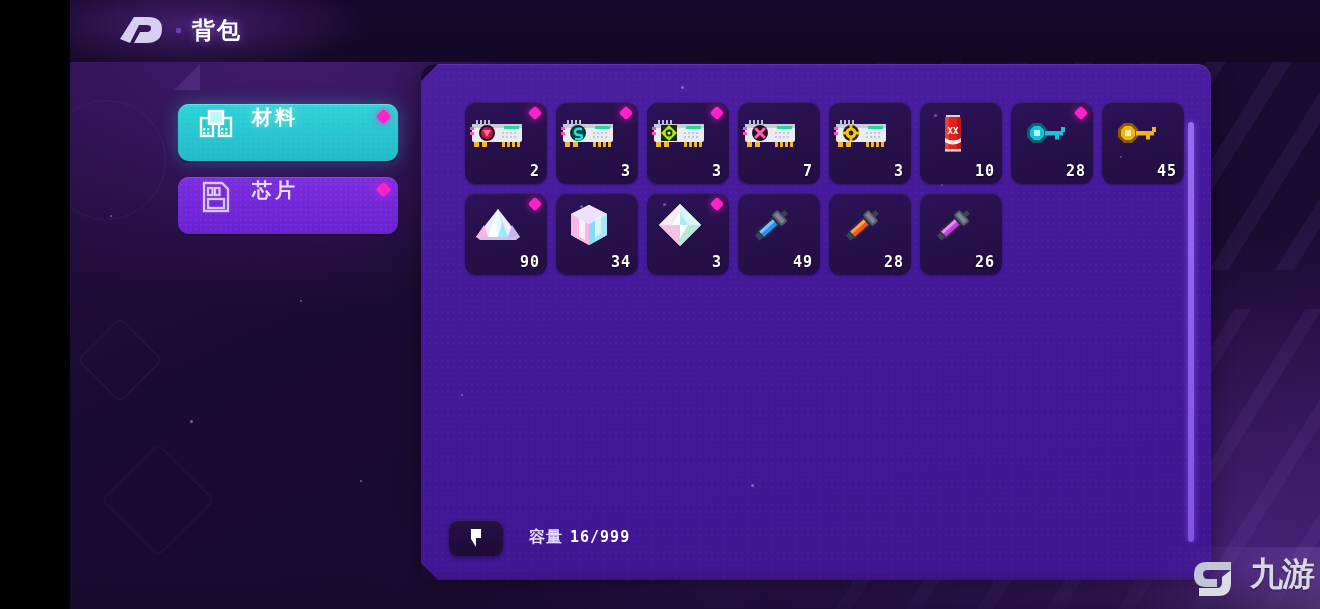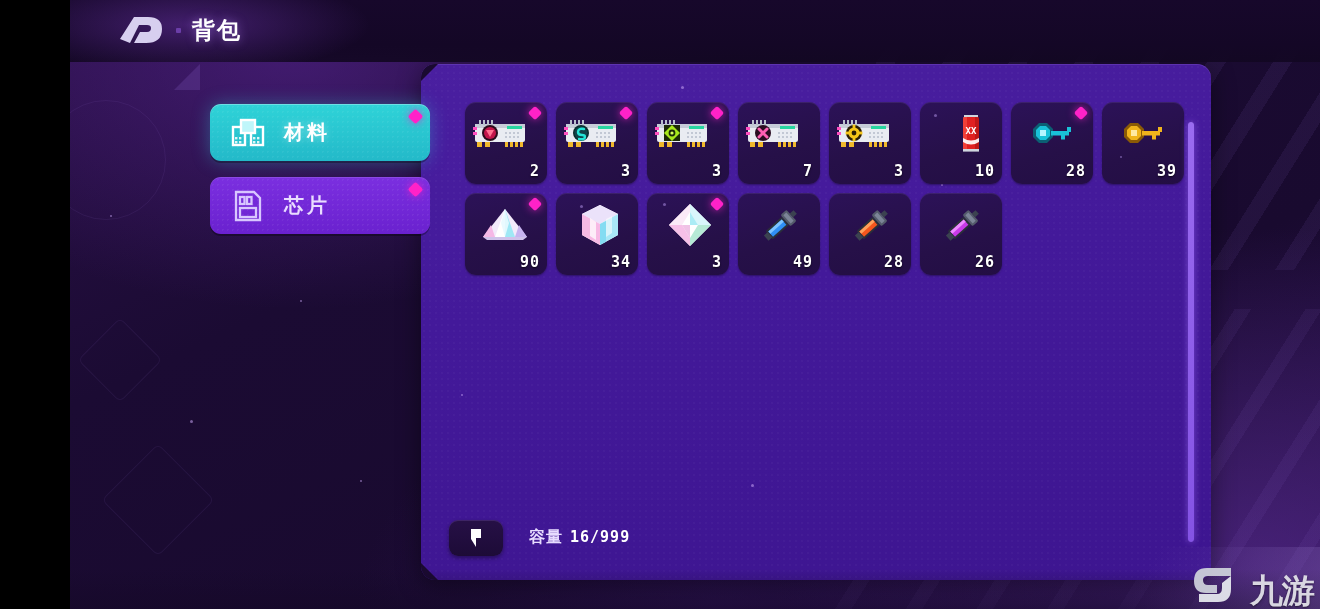--- a/index.html
+++ b/index.html
@@ -72,24 +72,23 @@
   }
   .deco-tri-corner {
     position:absolute; width:0; height:0;
     border-left:26px solid transparent; border-bottom:26px solid rgba(120,80,180,.30);
   }
 
   
   #sidebar { position:absolute; left:108px; top:104px; width:220px; z-index:14; }
   .side-tab {
     position:relative; width:220px; height:57px; margin-bottom:16px;
-    border-radius:11px; display:flex; align-items:center; cursor:pointer;
+    border-radius:11px; display:flex; cursor:pointer;
     background:linear-gradient(180deg,#7b2fe0 0%,#6a21cf 100%);
     box-shadow:0 2px 0 rgba(0,0,0,.30), inset 0 1px 0 rgba(255,255,255,.13);
-    margin-left:32px;
   }
   .side-tab::after{
     content:""; position:absolute; inset:0; border-radius:11px; pointer-events:none;
     background-image:radial-gradient(rgba(255,255,255,.055) 1px, rgba(0,0,0,0) 1px);
     background-size:5px 5px;
   }
   .side-tab.active {
     background:linear-gradient(180deg,#2fd3d8 0%,#23b9c9 100%);
     box-shadow:0 2px 0 rgba(0,0,0,.30), inset 0 1px 0 rgba(255,255,255,.30),
                0 0 18px rgba(50,215,225,.34);
@@ -130,21 +129,21 @@
     display:grid; grid-template-columns:repeat(8,82px); gap:9px; z-index:5;
   }
   .cell {
     position:relative; width:82px; height:82px; border-radius:11px;
     background:linear-gradient(165deg,#2c1258 0%,#261048 60%,#230e44 100%);
     box-shadow:inset 0 1px 0 rgba(150,110,220,.16), 0 1px 2px rgba(0,0,0,.35);
     cursor:pointer; overflow:hidden;
   }
   .cell .art {
     position:absolute; left:0; top:2px; width:66px; height:60px;
-    display:flex; align-items:center; justify-content:flex-end;
+    display:flex; align-items:center; justify-content:center;
   }
   .cell .qty {
     position:absolute; right:7px; bottom:4px;
     font-family:"DejaVu Sans Mono","Liberation Mono",monospace;
     font-size:15px; font-weight:700; color:#ffffff; letter-spacing:1px;
     text-shadow:0 1px 2px rgba(0,0,0,.7);
   }
   .cell .badge-dot { top:6px; right:7px; width:10px; height:10px; }
   .cell .sp { position:absolute; background:#b79af0; border-radius:50%; opacity:.5; }
 
@@ -171,22 +170,22 @@
     position:absolute; left:108px; top:19px;
     font-size:16px; font-weight:700; color:#e7dcff; letter-spacing:1px;
   }
   #capacity .cap-val {
     font-family:"DejaVu Sans Mono","Liberation Mono",monospace;
     font-size:15px; margin-left:7px; color:#ffffff;
   }
 
   
   #watermark {
-    position:absolute; right:6px; bottom:2px; z-index:60;
-    display:flex; align-items:flex-end; opacity:.93;gap:10px;
+    position:absolute; right:6px; bottom:8px; z-index:60;
+    display:flex; align-items:flex-start; opacity:.93;gap:10px;
   }
   #wm-text {
     font-size:33px; font-weight:700; color:#e4e4ea; letter-spacing:-1px;
     font-family:"DejaVu Sans","Liberation Sans",sans-serif;
     text-shadow:0 1px 2px rgba(0,0,0,.5); line-height:1;
   }
   #wm-fade {
     position:absolute; right:0; bottom:0; width:210px; height:62px; z-index:55;
     background:linear-gradient(300deg, rgba(150,120,200,.30), rgba(120,90,175,.10) 55%, rgba(0,0,0,0) 80%);
     pointer-events:none;
@@ -520,21 +519,21 @@
           <div class="art">
             <svg width="54" height="30" viewBox="0 0 54 30">
               <path d="M16 4 L24 4 L30 10 L30 18 L24 24 L16 24 L10 18 L10 10 Z" fill="#8a5a06"></path>
               <path d="M17 7 L23 7 L27 11 L27 17 L23 21 L17 21 L13 17 L13 11 Z" fill="#f0b41c"></path>
               <rect x="17" y="11" width="6" height="6" fill="#ffe9a3"></rect>
               <rect x="28" y="12" width="18" height="4.5" fill="#f0b41c"></rect>
               <rect x="38" y="16" width="4" height="4.5" fill="#f0b41c"></rect>
               <rect x="44" y="8" width="4" height="5" fill="#f0b41c"></rect>
             </svg>
           </div>
-          <div class="qty">39</div>
+          <div class="qty">45</div>
         </div>
 
         <div class="cell">
           <div class="art">
             <svg width="52" height="40" viewBox="0 0 52 40">
               <path d="M26 4 L48 32 L4 32 Z" fill="#f2eafb"></path>
               <path d="M26 4 L36 32 L26 32 Z" fill="#9fe8f5"></path>
               <path d="M26 4 L16 32 L26 32 Z" fill="#ffffff"></path>
               <path d="M4 32 L16 32 L12 20 Z" fill="#f5b8e6"></path>
               <path d="M48 32 L36 32 L40 20 Z" fill="#c7b4f0"></path>

